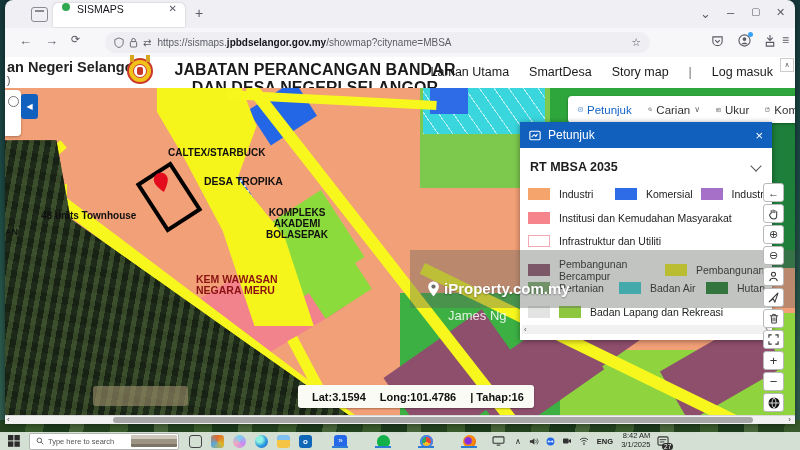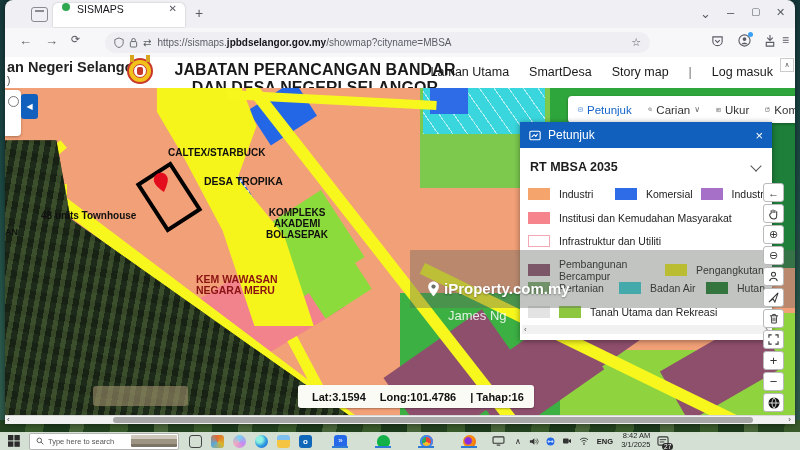--- a/index.html
+++ b/index.html
@@ -218,34 +218,34 @@
             <span>Institusi dan Kemudahan Masyarakat</span>
         </div>
         <div class="abs lrow" style="left:8px;top:113px">
           <span class="sw" style="box-sizing: border-box; background: rgb(255, 255, 255); border: 1px solid rgb(242, 169, 180);"></span>
             <span>Infrastruktur dan Utiliti</span>
         </div>
         <div class="abs lrow" style="left:8px;top:136px;width:238px">
           <span class="sw" style="background: rgb(142, 79, 109);"></span>
             <span style="width:106px">Pembangunan Bercampur</span>
           <span class="sw" style="background: rgb(242, 243, 24);"></span>
-            <span>Pengangkutan</span>
+            <span>Pembangunan</span>
         </div>
         <div class="abs lrow" style="left:8px;top:160px;width:238px">
           <span class="sw" style="background: rgb(127, 174, 112);"></span>
             <span style="width:52px">Pertanian</span>
           <span class="sw" style="margin-left: 8px; background: rgb(53, 211, 216);"></span>
             <span style="width:48px">Badan Air</span>
           <span class="sw" style="margin-left: 8px; background: rgb(27, 127, 44);"></span>
             <span>Hutan</span>
         </div>
         <div class="abs lrow" style="left:8px;top:184px;width:238px">
           <span class="sw" style="background: rgb(227, 227, 227);"></span>
           <span class="sw" style="background: rgb(141, 198, 63);"></span>
-            <span>Tanah Utama dan Rekreasi</span>
+            <span>Badan Lapang dan Rekreasi</span>
         </div>
         <div class="abs" style="left:2px;top:203px;width:248px;height:9px;background:#f1f1f1;font-size:8px;color:#555">
           <span class="abs" style="left:2px;top:0">‹</span>
           <span class="abs" style="right:2px;top:0">›</span>
         </div>
       </div>
 
       <div class="abs" style="left:405px;top:162px;width:385px;height:58px;background:rgba(95,100,95,.38)"></div>
       <div class="abs" style="left:422px;top:192px;display:flex;align-items:center;color:#fff;font-weight:bold;font-size:15px;text-shadow:0 1px 2px rgba(0,0,0,.35)">
         <svg width="13" height="16" viewBox="0 0 24 30" style="margin-right:4px">

